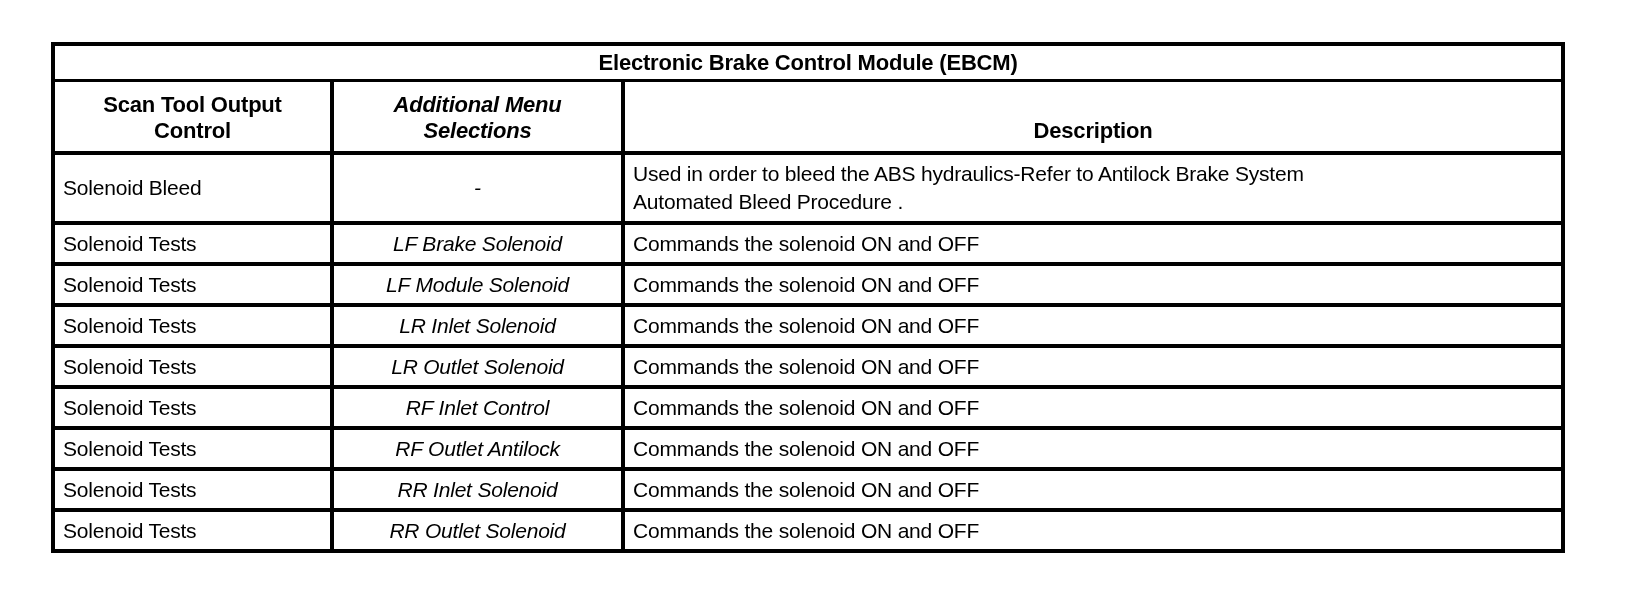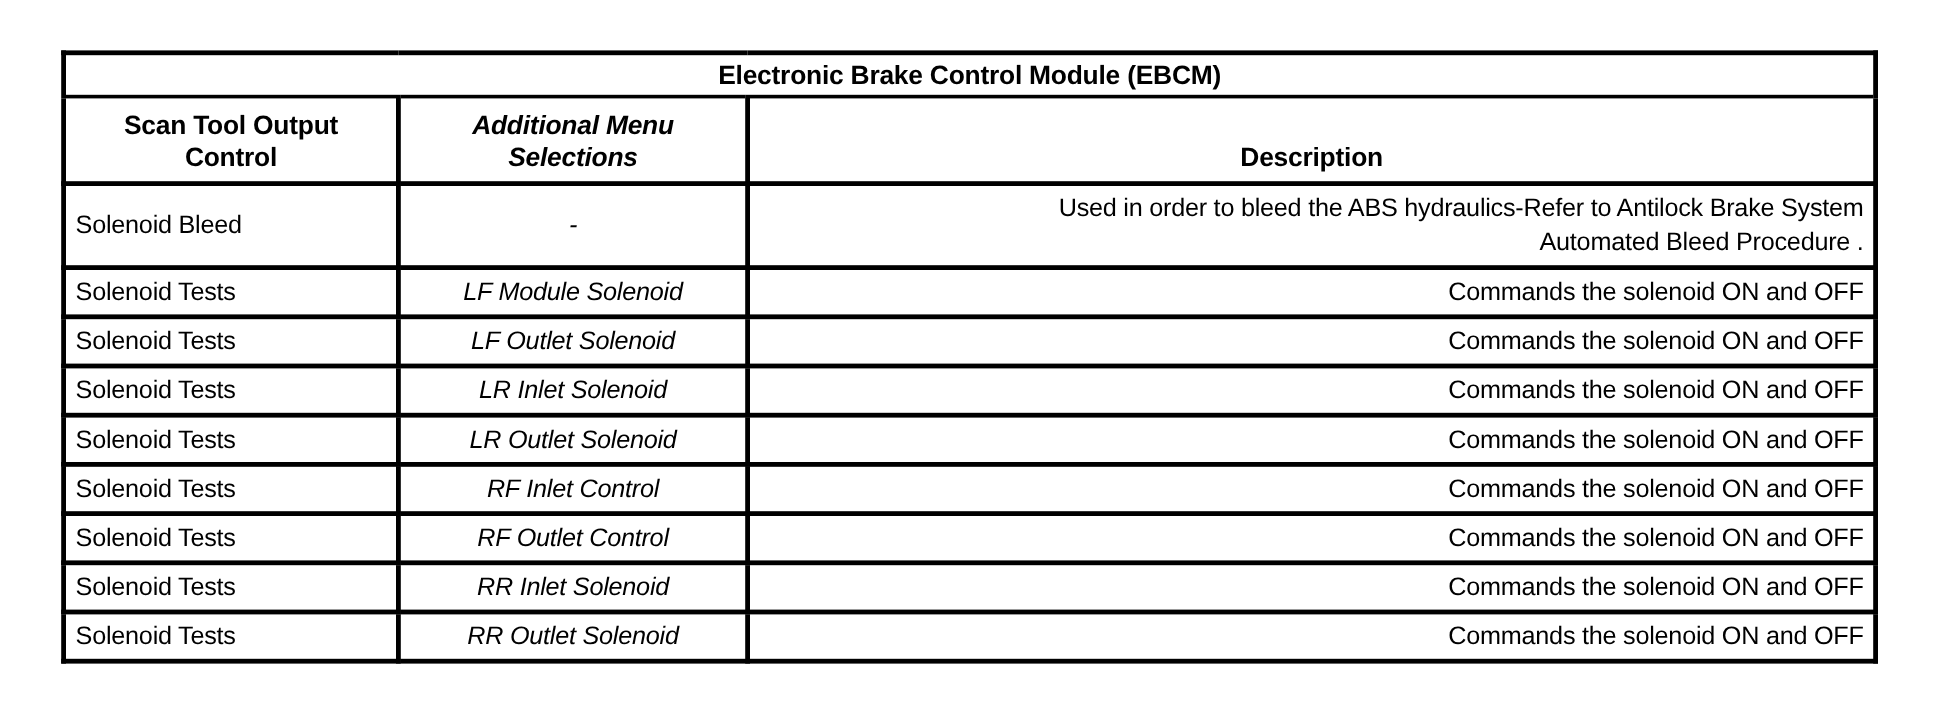--- a/index.html
+++ b/index.html
@@ -72,21 +72,21 @@
     text-align: left;
     vertical-align: middle;
     padding: 2px 6px 2px 8px;
   }
   td.menu {
     text-align: center;
     vertical-align: middle;
     padding: 2px 4px;
   }
   td.description {
-    text-align: right;
+    text-align: left;
     vertical-align: middle;
     padding: 2px 8px 2px 8px;
     line-height: 28px;
     white-space: pre-line;
   }
 </style>
 </head>
 <body>
 
 <div class="page">
@@ -110,27 +110,27 @@
 
       <tr class="data-row tall">
         <td class="scan-tool colA">Solenoid Bleed</td>
         <td class="menu colB">-</td>
         <td class="description colC">Used in order to bleed the ABS hydraulics-Refer to Antilock Brake System
 Automated Bleed Procedure .</td>
       </tr>
 
       <tr class="data-row">
         <td class="scan-tool colA">Solenoid Tests</td>
-        <td class="menu colB">LF Module Solenoid</td>
+        <td class="menu colB">LF Brake Solenoid</td>
         <td class="description colC">Commands the solenoid ON and OFF</td>
       </tr>
 
       <tr class="data-row">
         <td class="scan-tool colA">Solenoid Tests</td>
-        <td class="menu colB">LF Outlet Solenoid</td>
+        <td class="menu colB">LF Module Solenoid</td>
         <td class="description colC">Commands the solenoid ON and OFF</td>
       </tr>
 
       <tr class="data-row">
         <td class="scan-tool colA">Solenoid Tests</td>
         <td class="menu colB">LR Inlet Solenoid</td>
         <td class="description colC">Commands the solenoid ON and OFF</td>
       </tr>
 
       <tr class="data-row">
@@ -140,21 +140,21 @@
       </tr>
 
       <tr class="data-row">
         <td class="scan-tool colA">Solenoid Tests</td>
         <td class="menu colB">RF Inlet Control</td>
         <td class="description colC">Commands the solenoid ON and OFF</td>
       </tr>
 
       <tr class="data-row">
         <td class="scan-tool colA">Solenoid Tests</td>
-        <td class="menu colB">RF Outlet Control</td>
+        <td class="menu colB">RF Outlet Antilock</td>
         <td class="description colC">Commands the solenoid ON and OFF</td>
       </tr>
 
       <tr class="data-row">
         <td class="scan-tool colA">Solenoid Tests</td>
         <td class="menu colB">RR Inlet Solenoid</td>
         <td class="description colC">Commands the solenoid ON and OFF</td>
       </tr>
 
       <tr class="data-row">

